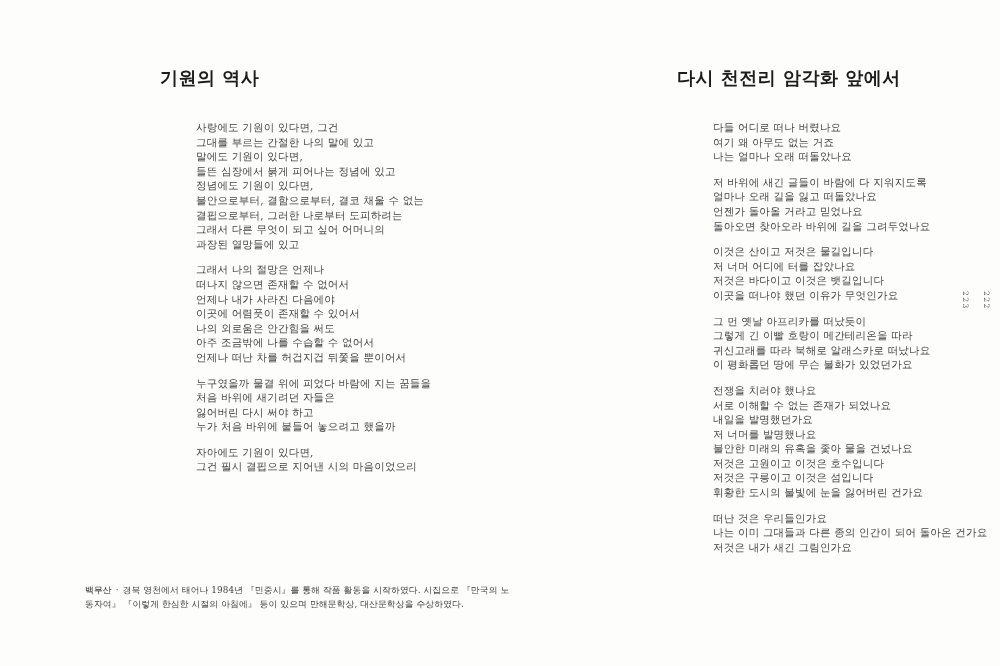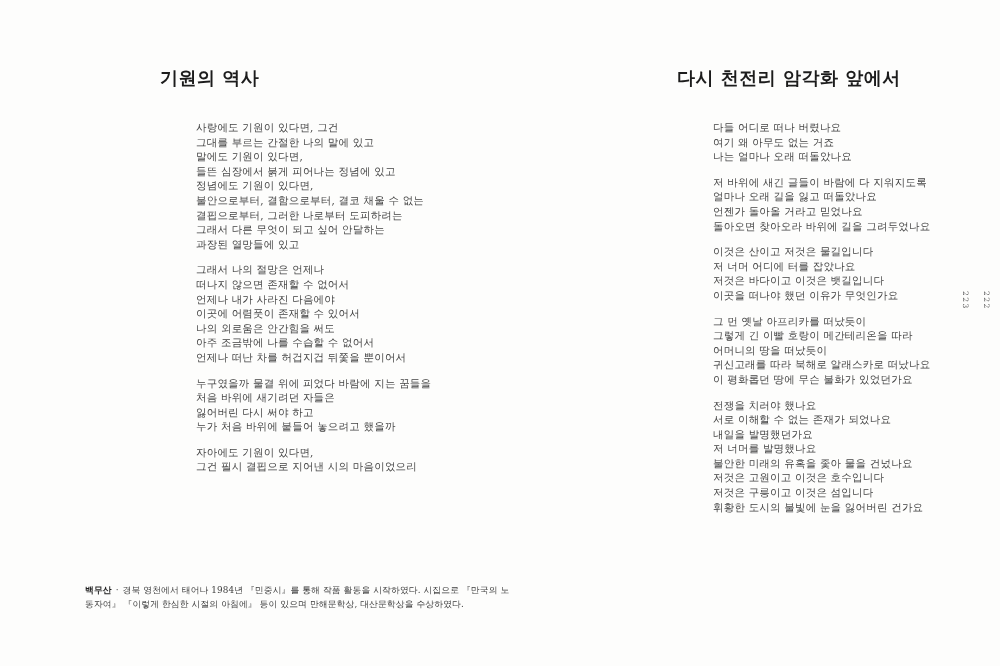--- a/index.html
+++ b/index.html
@@ -48,21 +48,21 @@
   .footnote {
     position: absolute;
     left: 85px;
     top: 583px;
     width: 470px;
     font-size: 8.8px;
     line-height: 14px;
     color: #3c3c3c;
     letter-spacing: 0.1px;
   }
-  .footnote .author { font-weight: bold; color: #1c1c1c; }
+  .footnote .author { font-weight: normal; color: #1c1c1c; }
   .footnote .sep { padding: 0 4px; }
   .page-numbers {
     position: absolute;
     left: 961px;
     top: 291px;
     display: flex;
     flex-direction: column;
     gap: 12px;
     writing-mode: vertical-rl;
     text-orientation: sideways;
@@ -81,21 +81,21 @@
     <div class="poem-title">기원의 역사</div>
     <div class="poem-body">
         <div class="stanza">
           <div class="poem-line">사랑에도 기원이 있다면, 그건</div>
           <div class="poem-line">그대를 부르는 간절한 나의 말에 있고</div>
           <div class="poem-line">말에도 기원이 있다면,</div>
           <div class="poem-line">들뜬 심장에서 붉게 피어나는 정념에 있고</div>
           <div class="poem-line">정념에도 기원이 있다면,</div>
           <div class="poem-line">불안으로부터, 결함으로부터, 결코 채울 수 없는</div>
           <div class="poem-line">결핍으로부터, 그러한 나로부터 도피하려는</div>
-          <div class="poem-line">그래서 다른 무엇이 되고 싶어 안달하는</div>
+          <div class="poem-line">그래서 다른 무엇이 되고 싶어 어머니의</div>
           <div class="poem-line">과장된 열망들에 있고</div>
         </div>
         <div class="stanza">
           <div class="poem-line">그래서 나의 절망은 언제나</div>
           <div class="poem-line">떠나지 않으면 존재할 수 없어서</div>
           <div class="poem-line">언제나 내가 사라진 다음에야</div>
           <div class="poem-line">이곳에 어렴풋이 존재할 수 있어서</div>
           <div class="poem-line">나의 외로움은 안간힘을 써도</div>
           <div class="poem-line">아주 조금밖에 나를 수습할 수 없어서</div>
           <div class="poem-line">언제나 떠난 차를 허겁지겁 뒤쫓을 뿐이어서</div>
@@ -129,33 +129,37 @@
         </div>
         <div class="stanza">
           <div class="poem-line">이것은 산이고 저것은 물길입니다</div>
           <div class="poem-line">저 너머 어디에 터를 잡았나요</div>
           <div class="poem-line">저것은 바다이고 이것은 뱃길입니다</div>
           <div class="poem-line">이곳을 떠나야 했던 이유가 무엇인가요</div>
         </div>
         <div class="stanza">
           <div class="poem-line">그 먼 옛날 아프리카를 떠났듯이</div>
           <div class="poem-line">그렇게 긴 이빨 호랑이 메간테리온을 따라</div>
-          <div class="poem-line">어머니의 땅을 떠났듯이</div>
           <div class="poem-line">귀신고래를 따라 북해로 알래스카로 떠났나요</div>
           <div class="poem-line">이 평화롭던 땅에 무슨 불화가 있었던가요</div>
         </div>
         <div class="stanza">
           <div class="poem-line">전쟁을 치러야 했나요</div>
           <div class="poem-line">서로 이해할 수 없는 존재가 되었나요</div>
           <div class="poem-line">내일을 발명했던가요</div>
           <div class="poem-line">저 너머를 발명했나요</div>
           <div class="poem-line">불안한 미래의 유혹을 좇아 물을 건넜나요</div>
           <div class="poem-line">저것은 고원이고 이것은 호수입니다</div>
           <div class="poem-line">저것은 구릉이고 이것은 섬입니다</div>
           <div class="poem-line">휘황한 도시의 불빛에 눈을 잃어버린 건가요</div>
+        </div>
+        <div class="stanza">
+          <div class="poem-line">떠난 것은 우리들인가요</div>
+          <div class="poem-line">나는 이미 그대들과 다른 종의 인간이 되어 돌아온 건가요</div>
+          <div class="poem-line">저것은 내가 새긴 그림인가요</div>
         </div>
       </div>
   </div>
 
   <div class="footnote">
     <span><span class="author">백무산</span><span class="sep">·</span><span>경북 영천에서 태어나 1984년 『민중시』를 통해 작품 활동을 시작하였다. 시집으로 『만국의 노</span></span><br>
     <span>동자여』 『이렇게 한심한 시절의 아침에』 등이 있으며 만해문학상, 대산문학상을 수상하였다.</span>
   </div>
 
   <div class="page-numbers">

